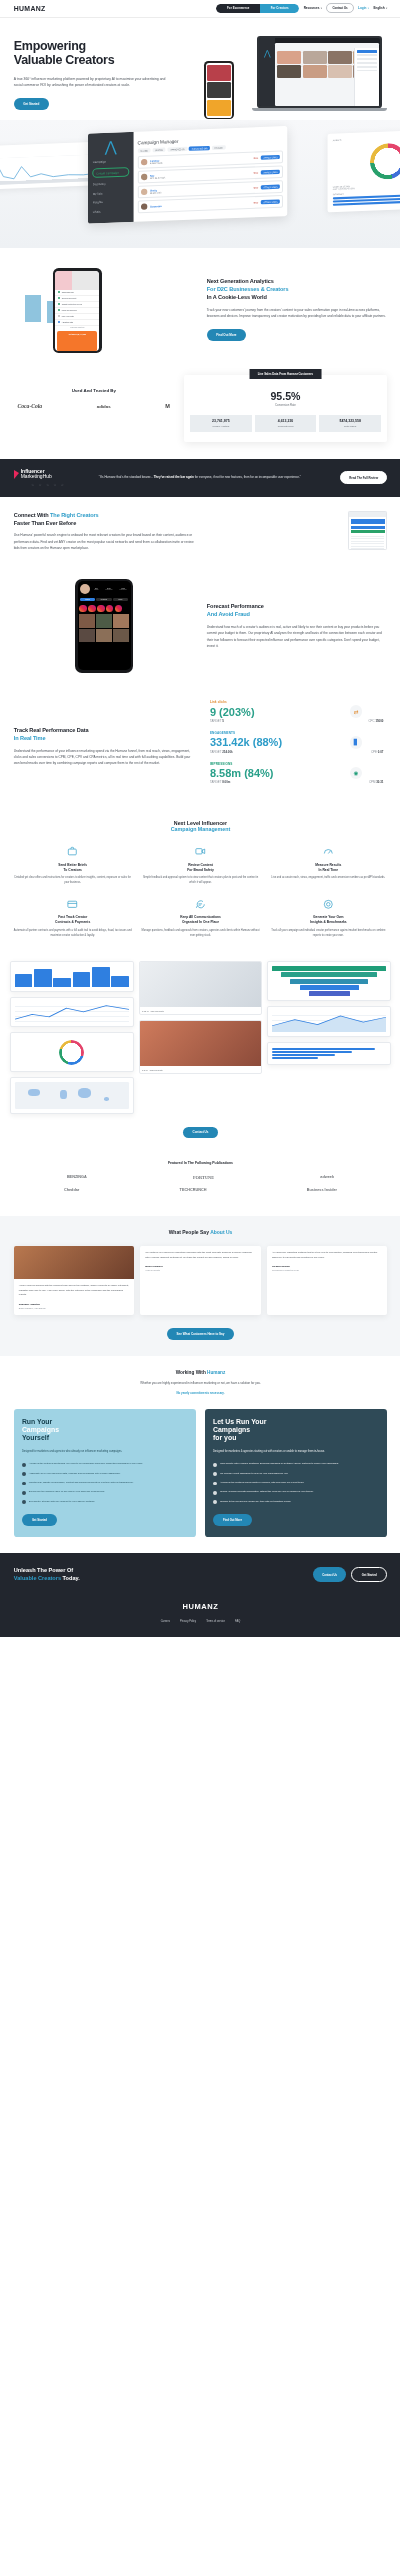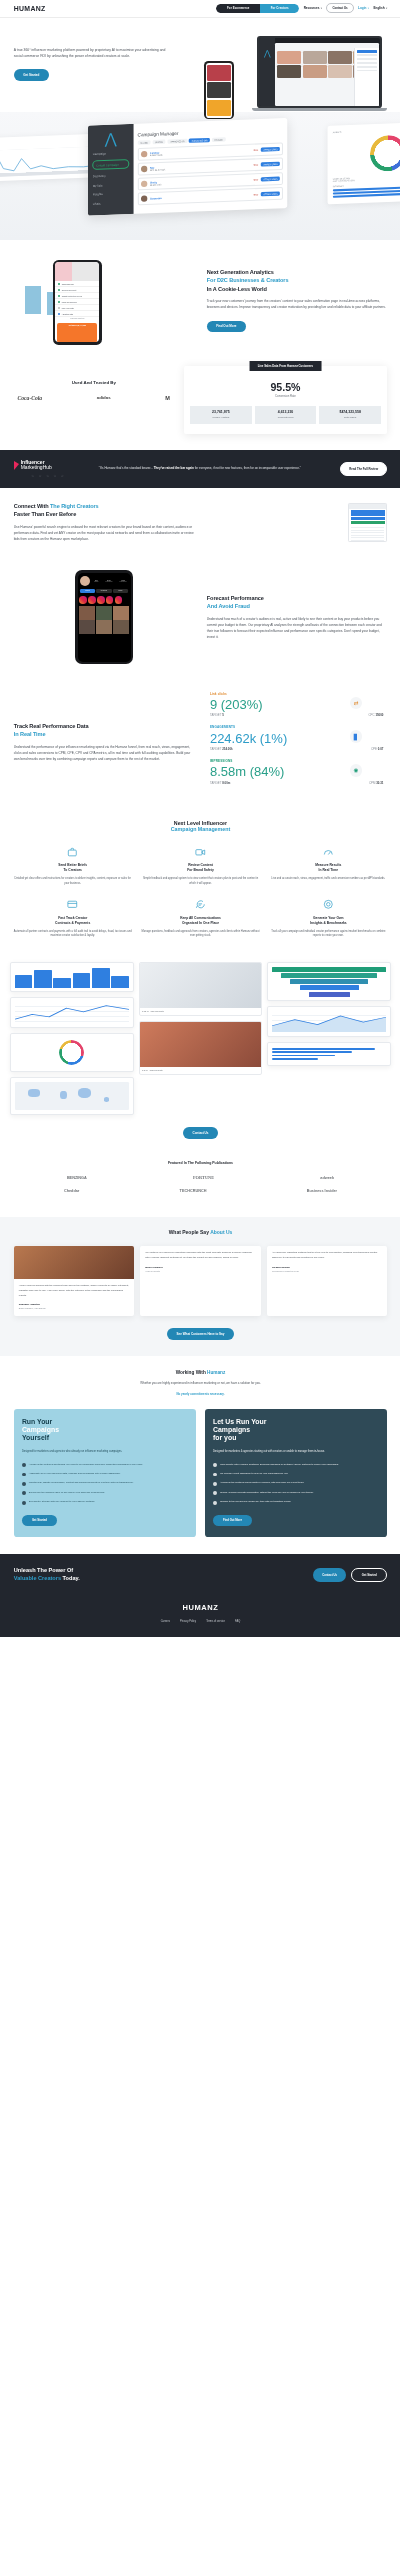--- a/index.html
+++ b/index.html
@@ -140,21 +140,21 @@
   .fc-stories{ display:flex; gap:1.3px; padding:1.9px;}
   .fc-st { width:7.5px;height:7.5px;border-radius:50%;
            background:linear-gradient(45deg,#f09433,#dc2743,#bc1888);}
   .fc-grid{ display:grid; grid-template-columns:repeat(3,1fr); gap:0.6px; padding:0 1.3px;}
   .fc-cell{ height:13.8px; }
 
   
   .kpi { padding-left:6.3px;}
   .kpi-block { margin-bottom:8.1px; position:relative;}
   .kpi-ttl { font-size:3.1px; font-weight:800; letter-spacing:0.1px;}
-  .kpi-val { font-size:13px; font-weight:400; margin-top:1.3px;}
+  .kpi-val { font-size:11px; font-weight:700; margin-top:1.3px;}
   .kpi-meta{ font-size:2.9px; color:#8b9199; margin-top:1.3px;}
   .kpi-meta b{ color:#4a5058;}
   .kpi-icon{ position:absolute; right:25px; top:5px; width:12.5px;height:12.5px;border-radius:50%;
              background:#f3f5f7; display:flex;align-items:center;justify-content:center; font-size:5.6px;}
   .kpi-cpc { position:absolute; right:3.8px; bottom:0; font-size:2.9px; color:#8b9199;}
   .c-orange{color:#e08a2e;} .c-teal{color:#2aa08a;} .c-blue{color:#2d9cc8;} .c-green{color:#1f9d78;}
 
   
   .fg-head { text-align:center; margin-bottom:12.5px; }
   .fg-head h2 { font-size:5.3px; font-weight:800;}
@@ -269,20 +269,24 @@
       </div>
       <div class="nav-link">
         <span>English</span>
         <span class="caret">▾</span>
       </div>
     </div>
   </div>
 
   <div class="hero">
     <div class="hero-left">
+      <h1 class="hero-title">
+        <span>Empowering</span><br>
+        <span>Valuable Creators</span>
+      </h1>
       <div class="hero-sub">A true 360° influencer marketing platform powered by proprietary AI to maximise your advertising and social commerce ROI by unleashing the power of motivated creators at scale.</div>
       <button class="btn">Get Started</button>
     </div>
     <div class="hero-art">
       <div class="laptop">
         <div class="laptop-screen">
           <div class="laptop-inner">
             <div class="lp-side">
                 <div class="lam">⋀</div>
               </div>
@@ -593,21 +597,21 @@
       <div class="col kpi">
         <div class="kpi-block">
           <div class="kpi-ttl c-orange">Link clicks</div>
           <div class="kpi-val c-teal">9 (203%)</div>
           <div class="kpi-meta"><span>TARGET</span> <b>5</b></div>
           <div class="kpi-icon" style="color:#e08a2e">⇄</div>
           <div class="kpi-cpc"><span>CPC</span> <b style="color:#3a3f46">15000</b></div>
         </div>
         <div class="kpi-block">
           <div class="kpi-ttl c-blue">ENGAGEMENTS</div>
-          <div class="kpi-val c-blue">224.62k (1%)</div>
+          <div class="kpi-val c-blue">331.42k (88%)</div>
           <div class="kpi-meta"><span>TARGET</span> <b>254.00k</b></div>
           <div class="kpi-icon" style="color:#2f7fe0">▊</div>
           <div class="kpi-cpc"><span>CPE</span> <b style="color:#3a3f46">0.07</b></div>
         </div>
         <div class="kpi-block">
           <div class="kpi-ttl c-green">IMPRESSIONS</div>
           <div class="kpi-val c-teal">8.58m (84%)</div>
           <div class="kpi-meta"><span>TARGET</span> <b>8.00m</b></div>
           <div class="kpi-icon" style="color:#1f9d78">◉</div>
           <div class="kpi-cpc"><span>CPM</span> <b style="color:#3a3f46">30.31</b></div>

